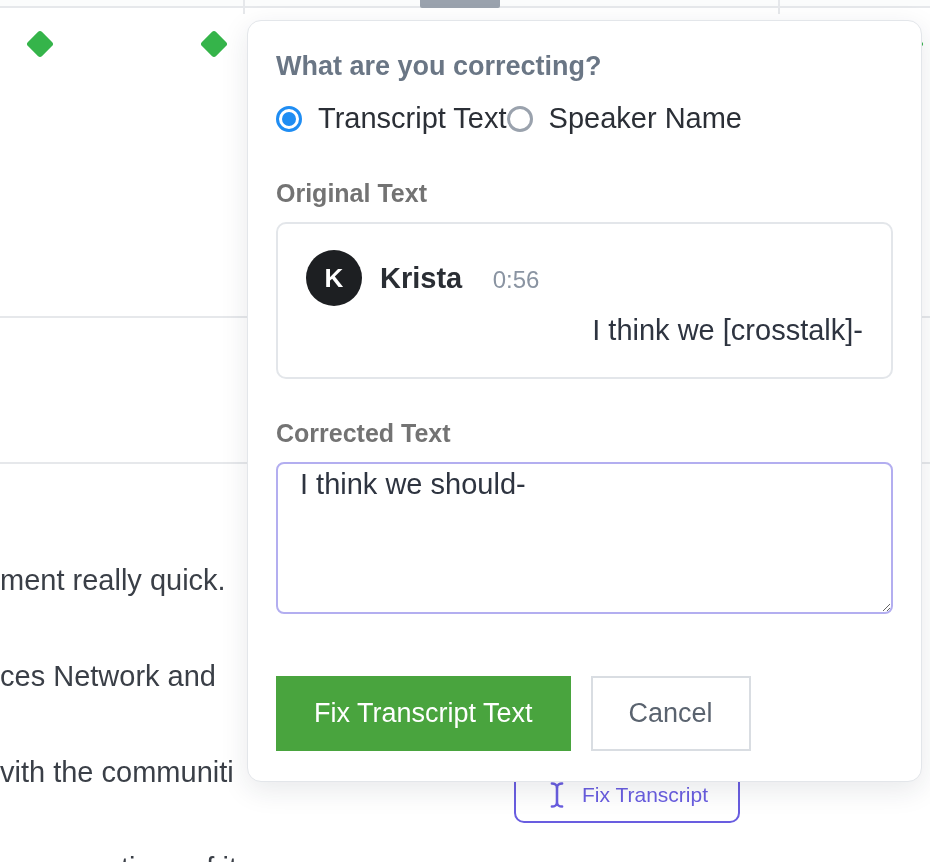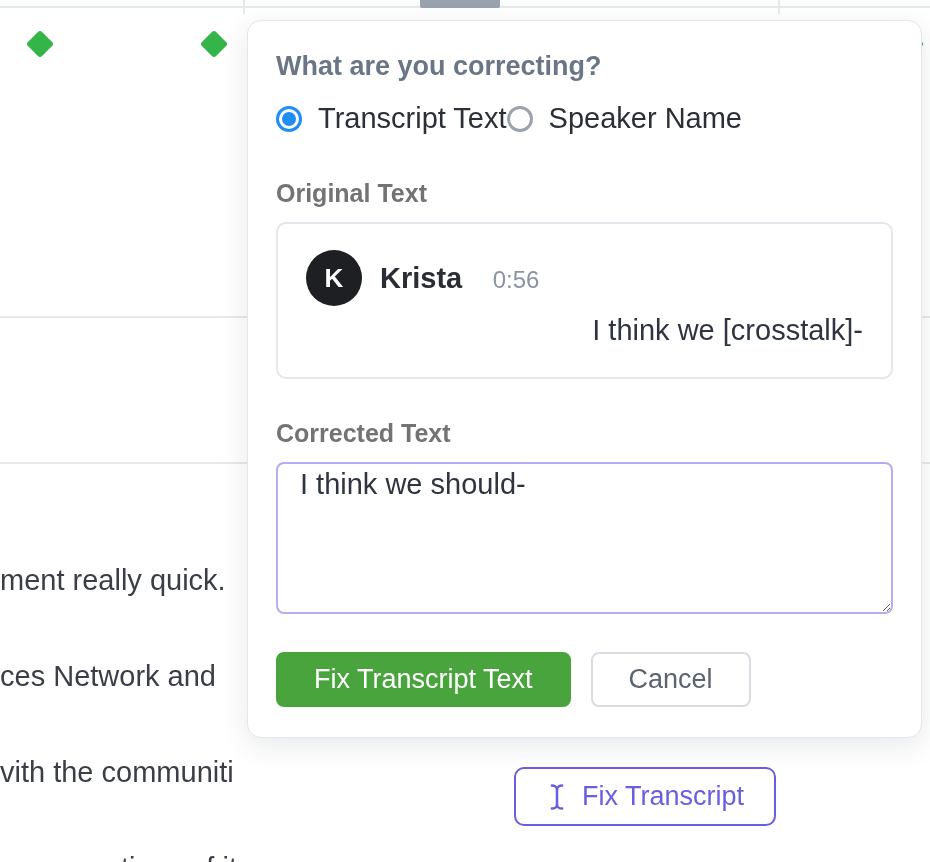--- a/index.html
+++ b/index.html
@@ -87,21 +87,21 @@
 
     
     .pill-outline {
       position: absolute;
       left: 514px; top: 767px;
       padding: 12px 30px;
       border: 2px solid #695de0;
       color: #695de0;
       background: #ffffff;
       border-radius: 10px;
-      font-size: 27px;
+      font-size: 21px;
       font-weight: 500;
       display: flex; align-items: center; gap: 14px;
     }
 
     
     .popover {
       position: absolute;
       left: 247px; top: 20px;
       width: 675px;
       background: #ffffff;
@@ -206,24 +206,25 @@
       margin-bottom: 34px;
     }
 
     .btn-row {
       display: flex;
       gap: 20px;
     }
     .btn {
       font-size: 27px;
       font-weight: 500;
-      padding: 10px 36px;
-      border-radius: 8px;
+      padding: 20px 36px;
+      border-radius: 0;
       cursor: pointer;
       border: 2px solid transparent;
+      margin-top: 24px;
     }
     .btn-primary {
       background: #49a43e;
       color: #ffffff;
       border-color: #49a43e;
     }
     .btn-secondary {
       background: #ffffff;
       color: #5a636f;
       border-color: #d9dde2;

